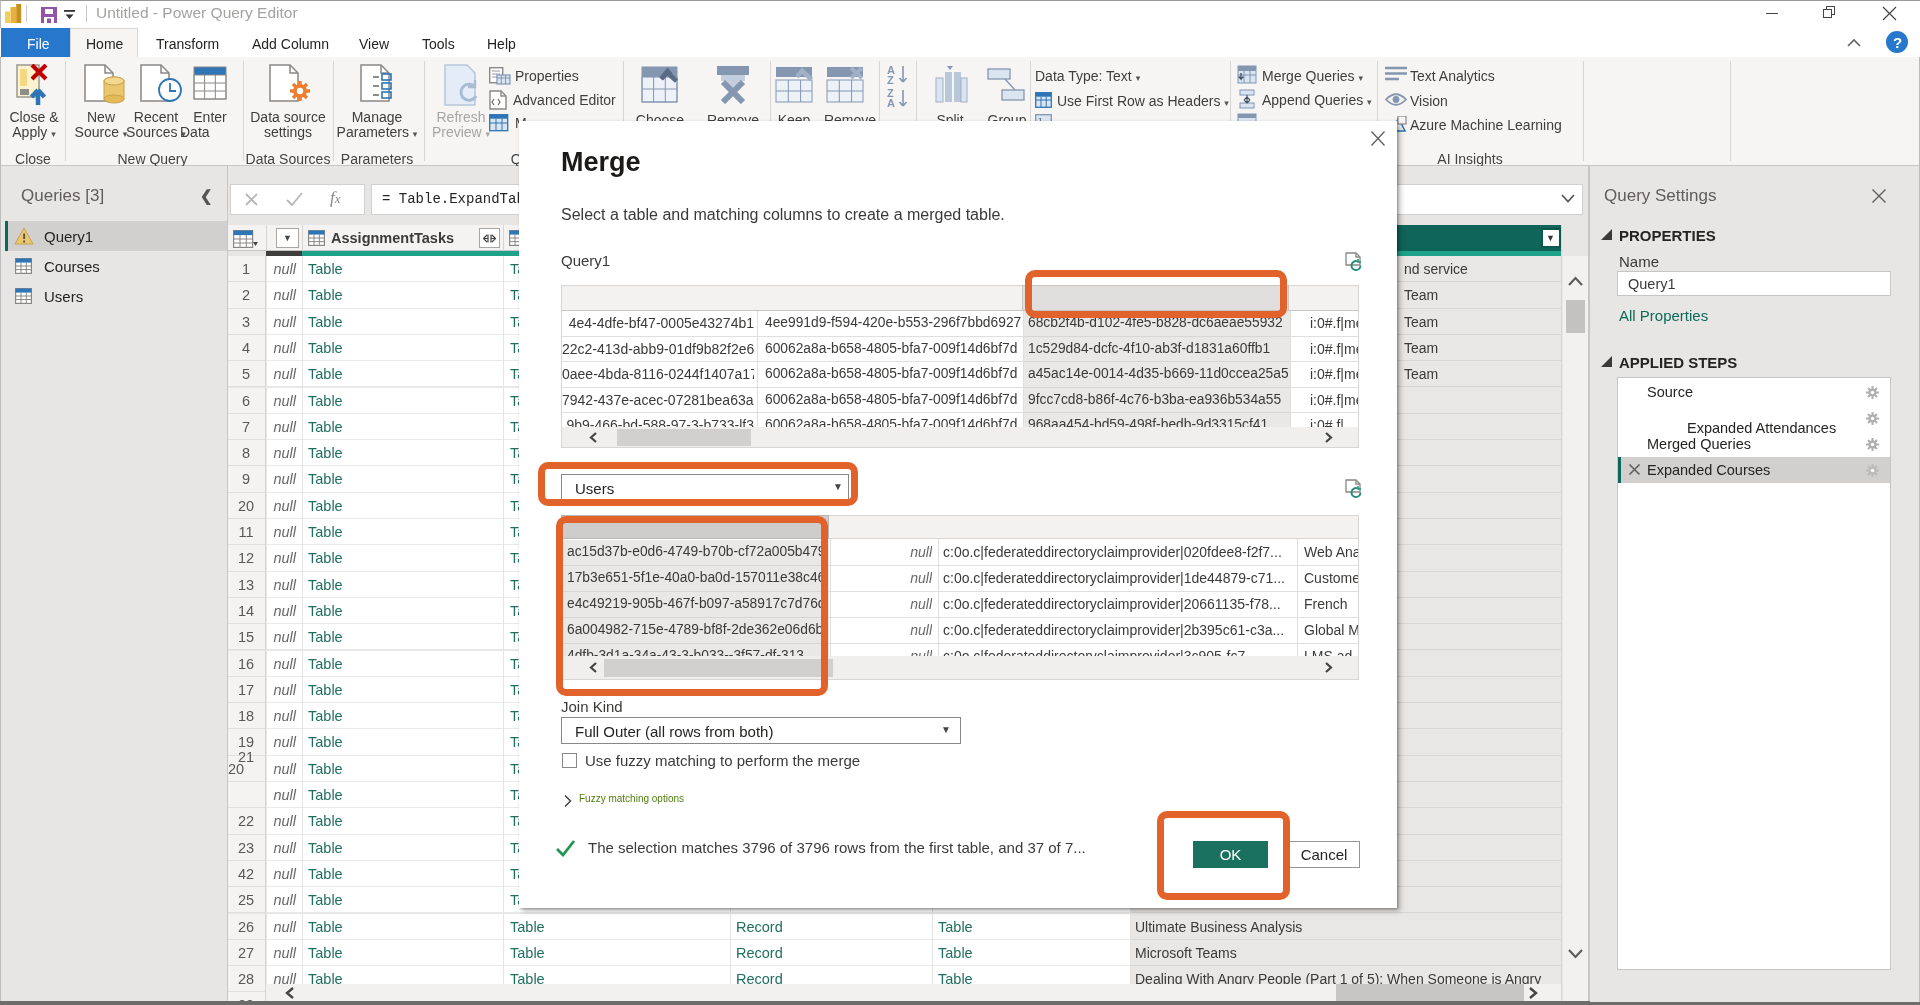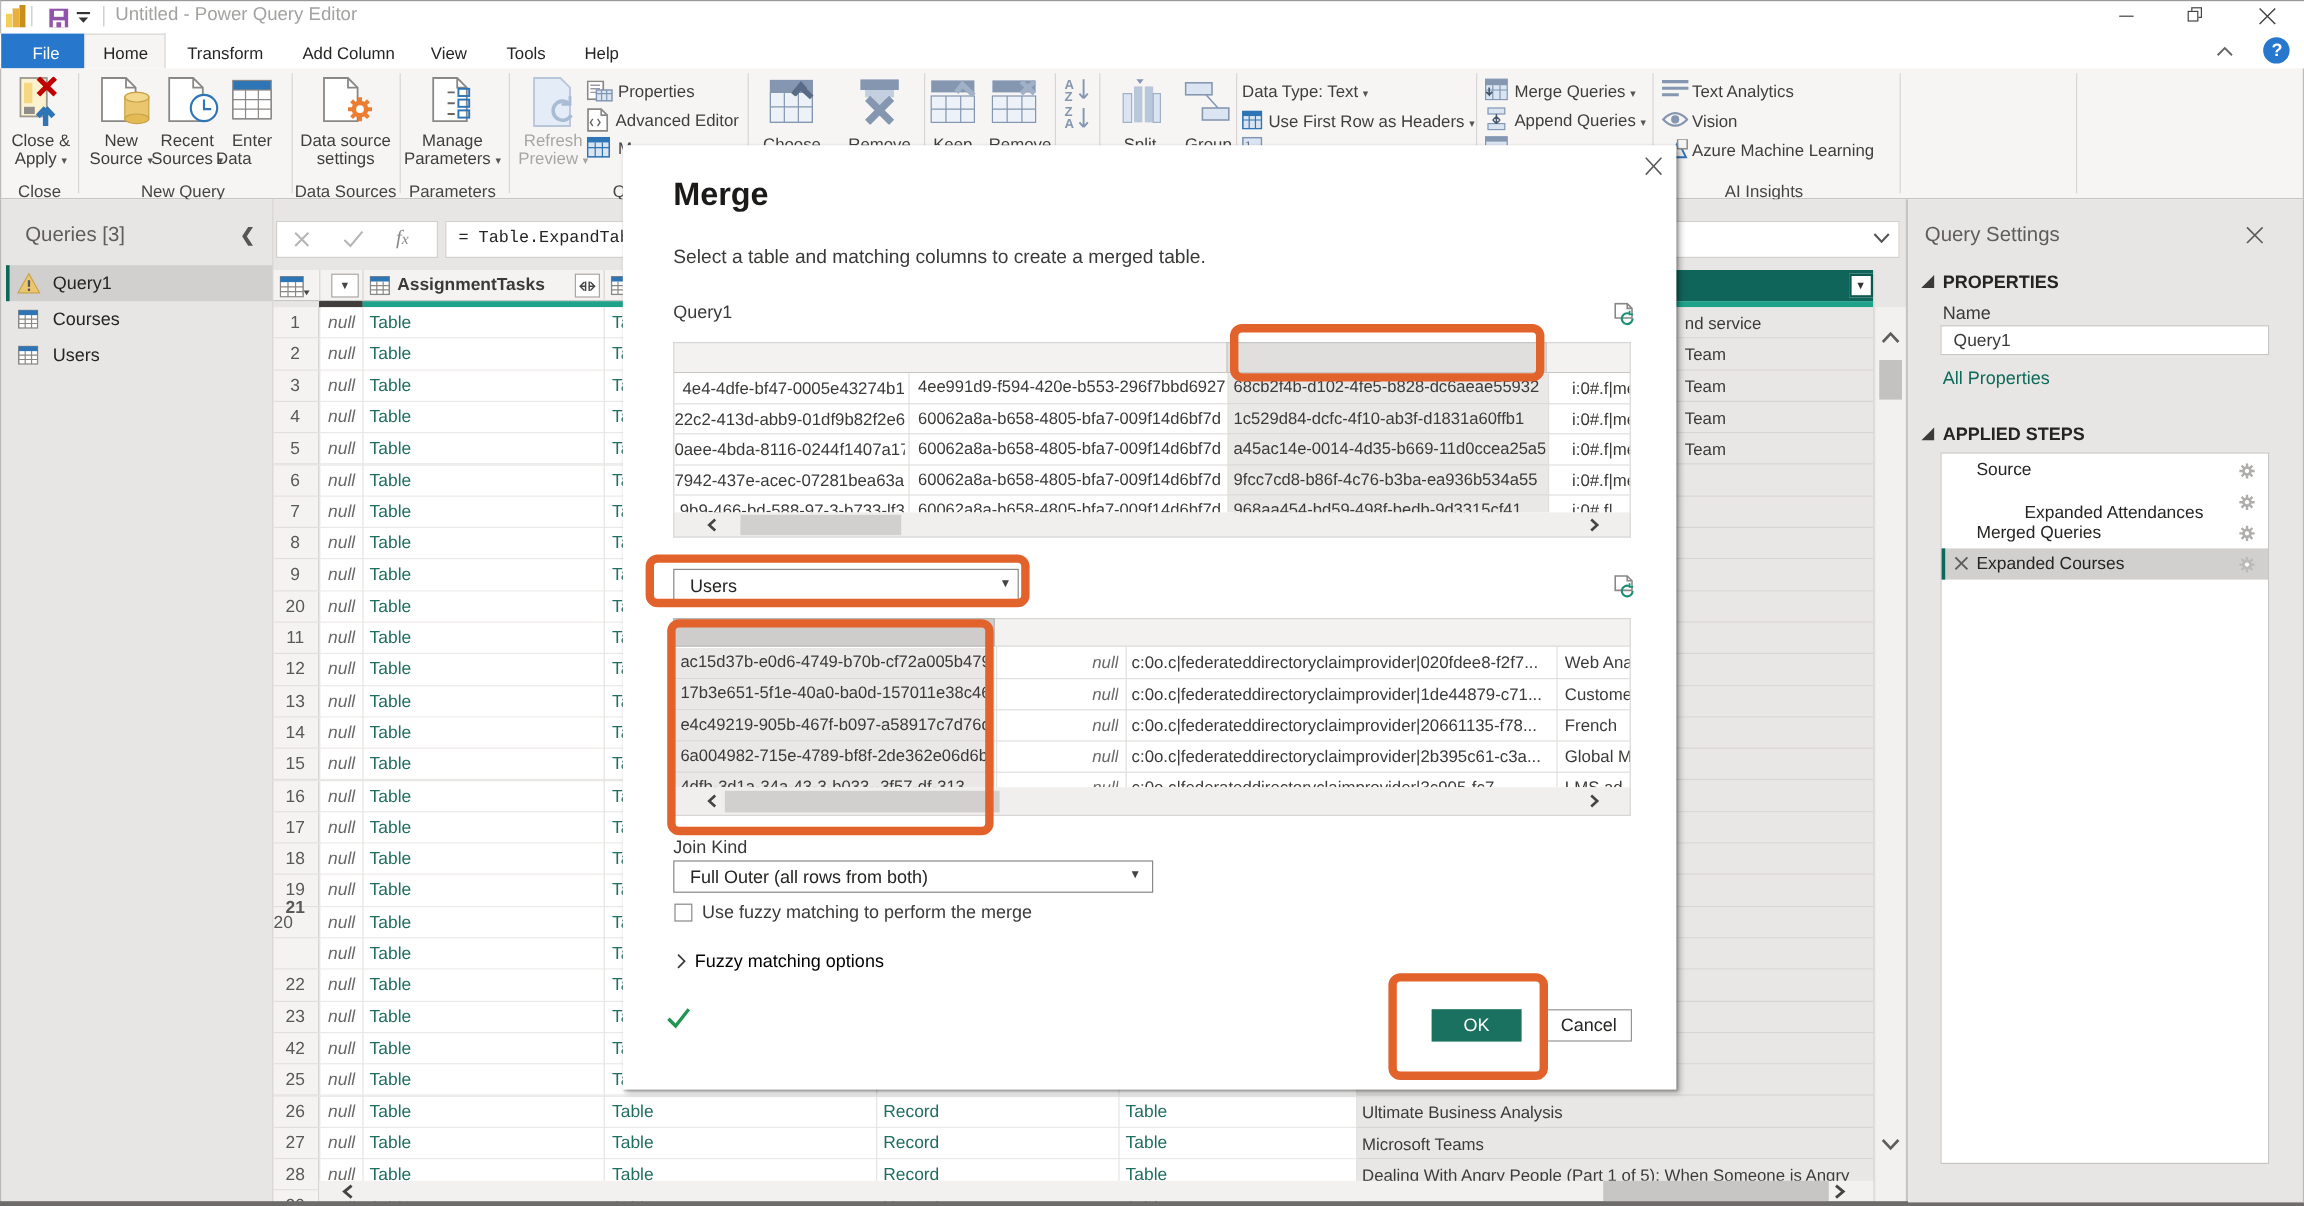--- a/index.html
+++ b/index.html
@@ -548,21 +548,21 @@
 <div class="ab" style="left:228px;top:755.7px;width:38px;height:26.3px;background:#f4f3f2;border-bottom:1px solid #e1dfdd;border-right:1px solid #d8d6d4;box-sizing:border-box;"></div>
 <div class="rnum" style="left:219px;top:760.7px;">20</div>
 <div class="ab" style="left:267px;top:755.7px;width:863px;height:26.3px;background:#fff;border-bottom:1px solid #ebe9e7;box-sizing:border-box;"></div>
 <div class="ab" style="left:1130px;top:755.7px;width:431px;height:26.3px;background:#e8e7e5;border-bottom:1px solid #d8d6d4;box-sizing:border-box;"></div>
 <div class="celln" style="left:266px;top:760.7px;width:30px;text-align:right;">null</div>
 <div class="cellt" style="left:308px;top:760.7px;">Table</div>
 <div class="cellt" style="left:510px;top:760.7px;">Table</div>
 <div class="cellt" style="left:736px;top:760.7px;">Record</div>
 <div class="cellt" style="left:938px;top:760.7px;">Table</div>
 <div class="ab" style="left:228px;top:782.0px;width:38px;height:26.3px;background:#f4f3f2;border-bottom:1px solid #e1dfdd;border-right:1px solid #d8d6d4;box-sizing:border-box;"></div>
-<div class="rnum" style="left:229px;top:749px;font-weight:bold;">21</div>
+<div class="rnum" style="left:229px;top:749px;">21</div>
 <div class="ab" style="left:267px;top:782.0px;width:863px;height:26.3px;background:#fff;border-bottom:1px solid #ebe9e7;box-sizing:border-box;"></div>
 <div class="ab" style="left:1130px;top:782.0px;width:431px;height:26.3px;background:#e8e7e5;border-bottom:1px solid #d8d6d4;box-sizing:border-box;"></div>
 <div class="celln" style="left:266px;top:787.0px;width:30px;text-align:right;">null</div>
 <div class="cellt" style="left:308px;top:787.0px;">Table</div>
 <div class="cellt" style="left:510px;top:787.0px;">Table</div>
 <div class="cellt" style="left:736px;top:787.0px;">Record</div>
 <div class="cellt" style="left:938px;top:787.0px;">Table</div>
 <div class="ab" style="left:228px;top:808.3px;width:38px;height:26.3px;background:#f4f3f2;border-bottom:1px solid #e1dfdd;border-right:1px solid #d8d6d4;box-sizing:border-box;"></div>
 <div class="rnum" style="left:229px;top:813.3px;">22</div>
 <div class="ab" style="left:267px;top:808.3px;width:863px;height:26.3px;background:#fff;border-bottom:1px solid #ebe9e7;box-sizing:border-box;"></div>
@@ -861,24 +861,25 @@
 
 <div class="tx" style="left:42px;top:577px;font-size:15px;color:#3b3a39;">Join Kind</div>
 <div class="ab" style="left:42px;top:596px;width:400px;height:27px;background:#fff;border:1px solid #8a8886;box-sizing:border-box;"></div>
 <div class="tx" style="left:56px;top:602px;font-size:15px;color:#252423;">Full Outer (all rows from both)</div>
 <div class="tx" style="left:422px;top:603px;font-size:10px;color:#444;">▼</div>
 <div class="ab" style="left:43px;top:632px;width:15px;height:15px;background:#fff;border:1px solid #8a8886;box-sizing:border-box;"></div>
 <div class="tx" style="left:66px;top:631px;font-size:15px;color:#3b3a39;">Use fuzzy matching to perform the merge</div>
 <svg class="ab" style="left:44px;top:673px" width="9" height="14" viewBox="0 0 9 14">
         <path d="M2 1.5 L7.5 7 L2 12.5" stroke="#3b3a39" stroke-width="1.4" fill="none"></path>
       </svg>
-<div class="tx" style="left:60px;top:672px;font-size:15px;color:#000000;">Fuzzy matching options</div>
+<div class="tx" style="left:60px;top:672px;font-size:10px;color:#4d7c0f;">Fuzzy matching options</div>
 <svg class="ab" style="left:36px;top:718px" width="21" height="18" viewBox="0 0 21 18">
         <path d="M2 10 L8 16 L19 2" stroke="#219653" stroke-width="2.8" fill="none"></path>
       </svg>
+<div class="tx" style="left:69px;top:718px;font-size:15px;color:#3b3a39;">The selection matches 3796 of 3796 rows from the first table, and 37 of 7...</div>
 <div class="ab" style="left:674px;top:720px;width:75px;height:27px;background:#1b7160;"></div>
 <div class="tx" style="left:674px;top:725px;width:75px;text-align:center;font-size:15px;color:#fff;">OK</div>
 <div class="ab" style="left:769px;top:720px;width:72px;height:27px;background:#fff;border:1px solid #979593;box-sizing:border-box;"></div>
 <div class="tx" style="left:769px;top:725px;width:72px;text-align:center;font-size:15px;color:#252423;">Cancel</div>
 </div>
 
 <div class="orect" style="left:1025px;top:270px;width:262px;height:48px;box-sizing:border-box;"></div>
 <div class="orect" style="left:538px;top:462px;width:320px;height:44px;box-sizing:border-box;"></div>
 <div class="orect" style="left:556px;top:516px;width:272px;height:180px;box-sizing:border-box;"></div>
 <div class="orect" style="left:1157px;top:811px;width:133px;height:89px;box-sizing:border-box;"></div>

